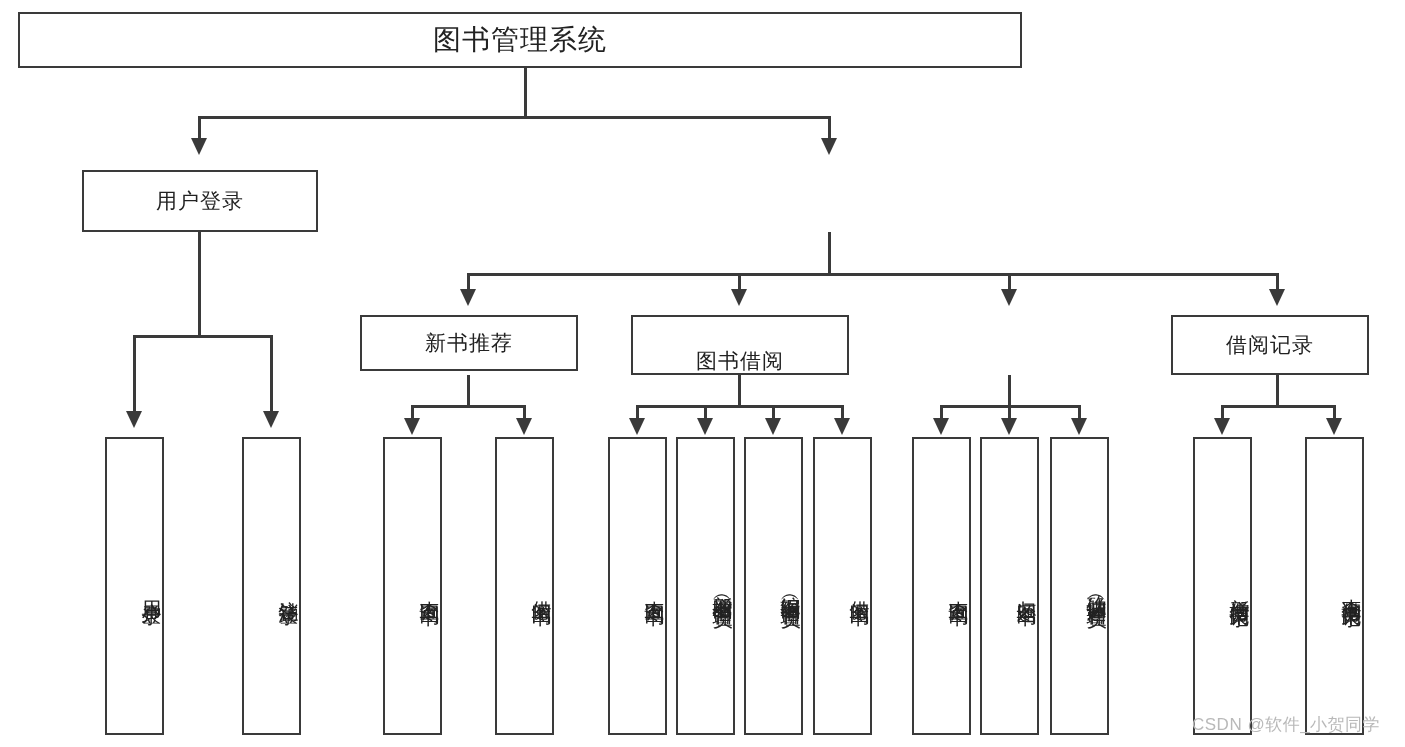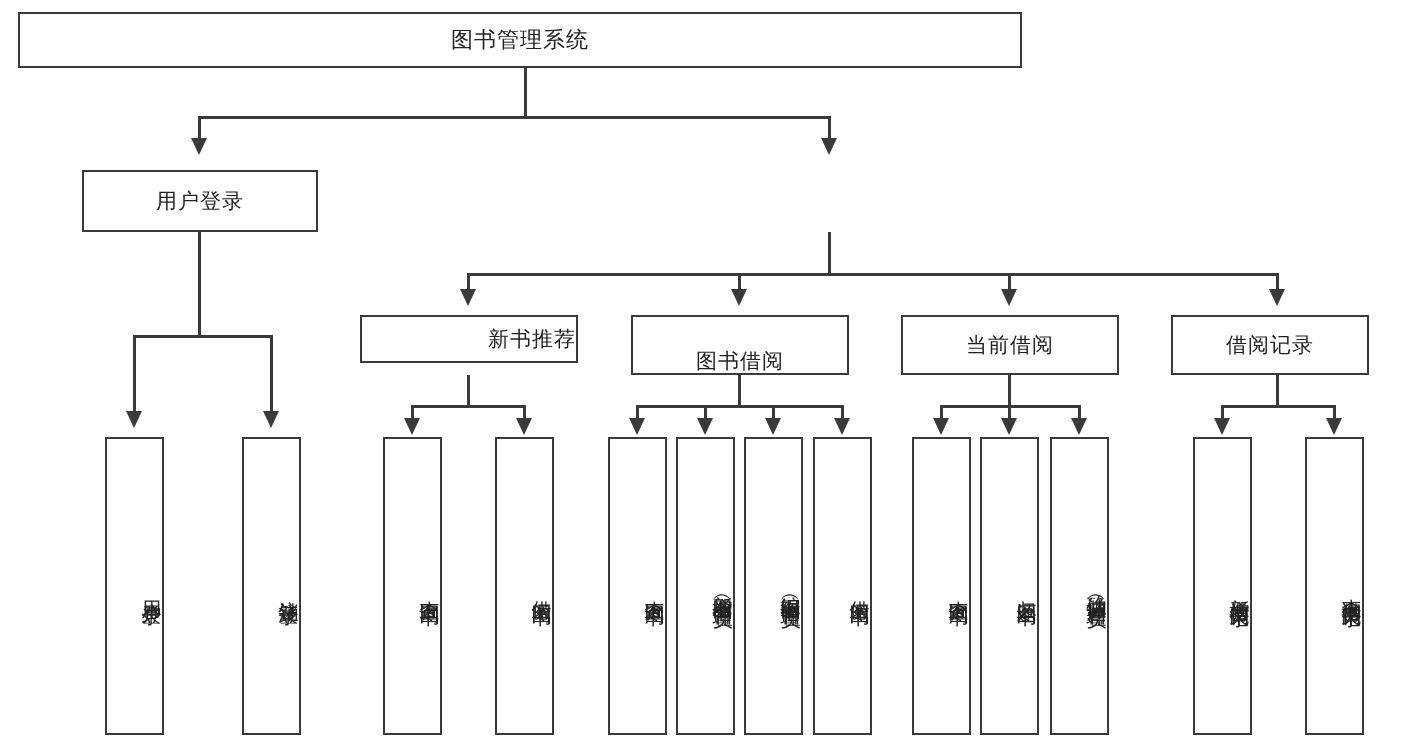--- a/index.html
+++ b/index.html
@@ -26,21 +26,21 @@
     align-items:center;
     justify-content:center;
     color:#222222;
   }
   .node.horiz{
     font-size:21px;
     letter-spacing:1px;
     line-height:1.2;
   }
   .node.root{
-    font-size:22px;
+    font-size:28px;
   }
   .node.leaf{
     font-size:20px;
     writing-mode:vertical-rl;
     text-orientation:upright;
     align-items:flex-start;
     justify-content:center;
     padding-top:6px;
     letter-spacing:2px;
     line-height:1.05;
@@ -107,28 +107,25 @@
   <div class="hline" style="left:467px;top:273px;width:812px;height:3px;"></div>
   <div class="vline" style="left:467px;top:273px;width:3px;height:18px;"></div>
   <div class="arrow" style="left:460px;top:289px;"></div>
   <div class="vline" style="left:738px;top:273px;width:3px;height:18px;"></div>
   <div class="arrow" style="left:731px;top:289px;"></div>
   <div class="vline" style="left:1008px;top:273px;width:3px;height:18px;"></div>
   <div class="arrow" style="left:1001px;top:289px;"></div>
   <div class="vline" style="left:1276px;top:273px;width:3px;height:18px;"></div>
   <div class="arrow" style="left:1269px;top:289px;"></div>
 
-  <div class="node horiz" style="left:360px;top:315px;width:218px;height:48px;justify-content:flex-end;">
+  <div class="node horiz" style="left:360px;top:315px;width:218px;height:56px;">
     <span>新书推荐</span>
   </div>
   <div class="node horiz" style="left:631px;top:315px;width:218px;height:60px;align-items:flex-end;">
     <span>图书借阅</span>
-  </div>
-  <div class="node horiz" style="left:901px;top:315px;width:218px;height:60px;">
-    <span>当前借阅</span>
   </div>
   <div class="node horiz" style="left:1171px;top:315px;width:198px;height:60px;">
     <span>借阅记录</span>
   </div>
 
   <div class="vline" style="left:467px;top:375px;width:3px;height:32px;"></div>
   <div class="hline" style="left:411px;top:405px;width:115px;height:3px;"></div>
   <div class="vline" style="left:411px;top:405px;width:3px;height:14px;"></div>
   <div class="arrow" style="left:404px;top:418px;"></div>
   <div class="vline" style="left:523px;top:405px;width:3px;height:14px;"></div>
@@ -198,14 +195,15 @@
     <span class="vtext">确认归还（管理员）</span>
   </div>
 
   <div class="node leaf" style="left:1193px;top:437px;width:59px;height:298px;">
     <span class="vtext">新增借阅记录</span>
   </div>
   <div class="node leaf" style="left:1305px;top:437px;width:59px;height:298px;">
     <span class="vtext">查询借阅记录</span>
   </div>
 
+  <div class="watermark" style="left:1192px;top:713px;">CSDN @软件_小贺同学</div>
 
 </div>
 
 </body></html>

